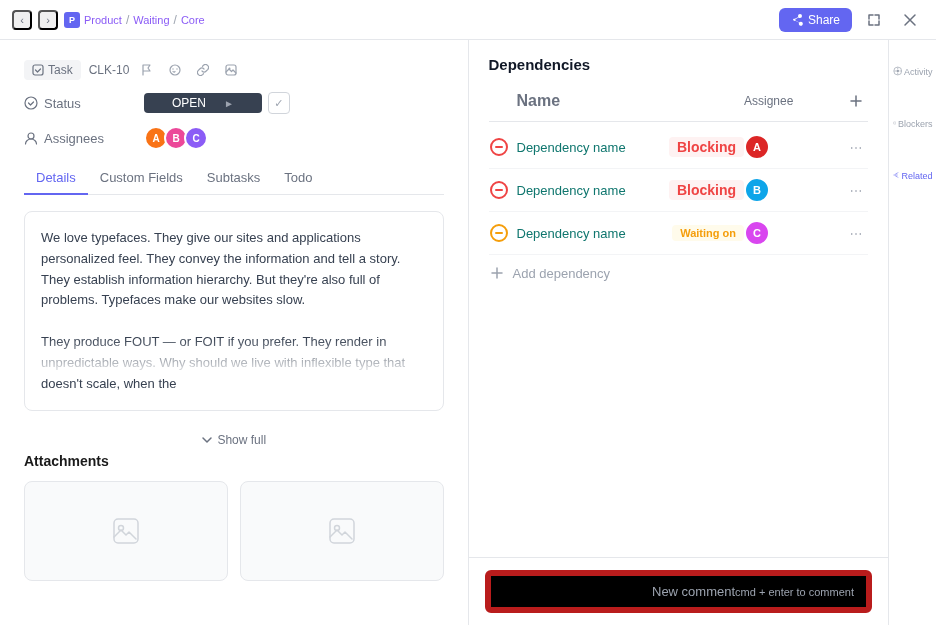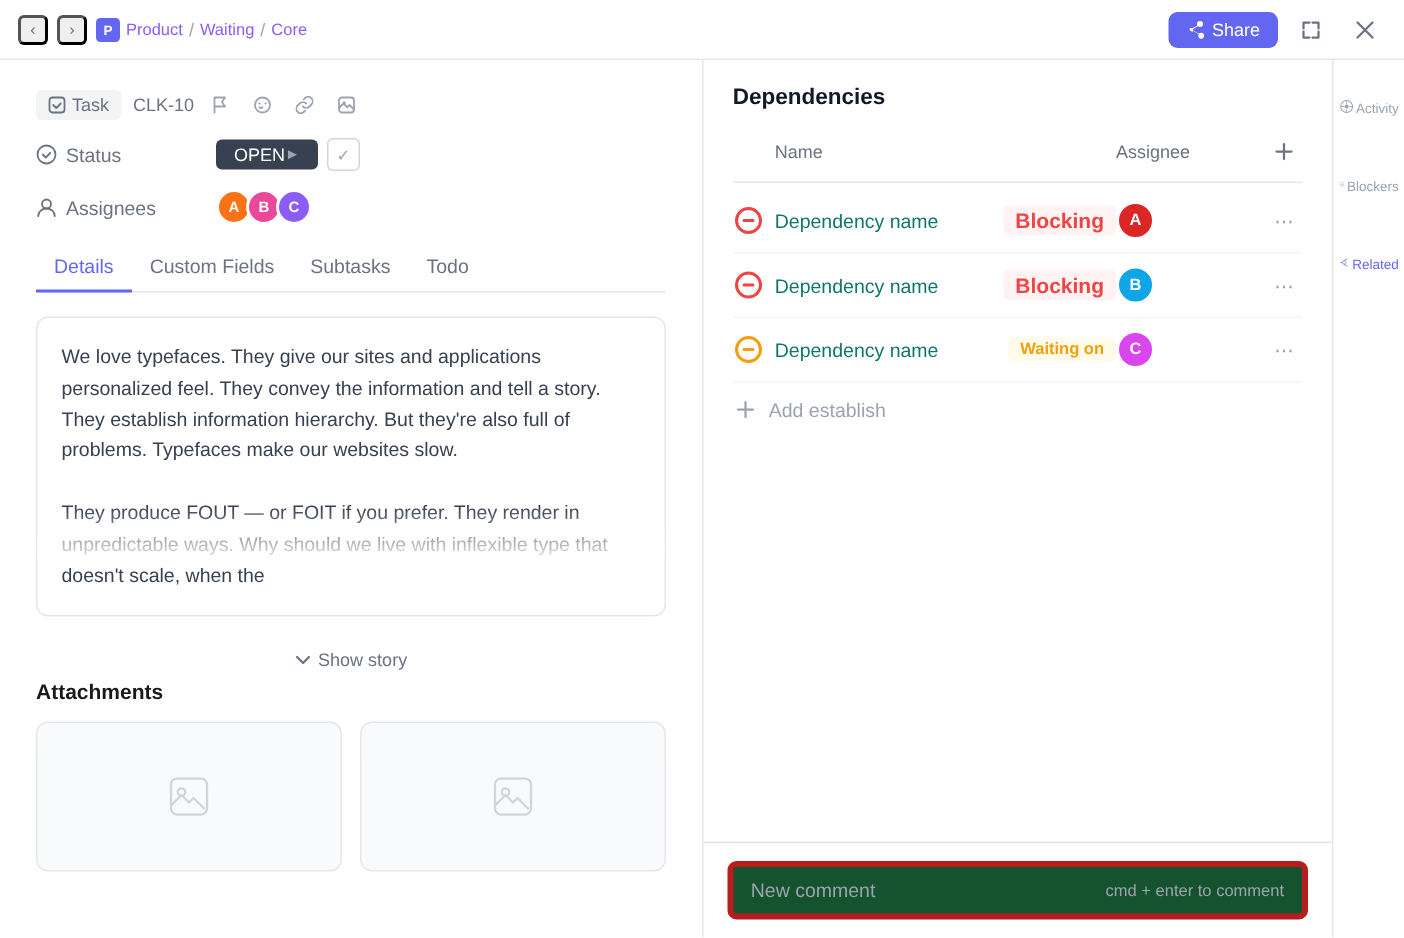--- a/index.html
+++ b/index.html
@@ -21,21 +21,21 @@
     .main-layout { display: flex; height: 585px; }
 
     
     .left-panel { flex: 1; padding: 20px 24px; overflow-y: auto; border-right: 1px solid #e5e7eb; max-width: 480px; }
     .task-meta { display: flex; align-items: center; gap: 8px; margin-bottom: 12px; font-size: 12px; color: #6b7280; }
     .task-meta-badge { display: flex; align-items: center; gap: 4px; background: #f3f4f6; border-radius: 4px; padding: 3px 8px; }
     .task-title { font-size: 24px; font-weight: 700; color: #111827; margin-bottom: 20px; line-height: 1.3; }
     .field-row { display: flex; align-items: center; margin-bottom: 12px; }
     .field-label { display: flex; align-items: center; gap: 6px; width: 120px; font-size: 13px; color: #6b7280; }
     .field-value { display: flex; align-items: center; gap: 6px; }
-    .status-badge { background: #374151; color: #fff; border-radius: 4px; padding: 3px 12px; font-size: 12px; font-weight: 500; display: flex; align-items: center; gap: 0; }
+    .status-badge { background: #374151; color: #fff; border-radius: 4px; padding: 3px 28px; font-size: 12px; font-weight: 500; display: flex; align-items: center; gap: 18px; }
     .status-arrow { color: #9ca3af; font-size: 10px; }
     .check-icon { width: 22px; height: 22px; border: 1.5px solid #d1d5db; border-radius: 4px; display: flex; align-items: center; justify-content: center; color: #9ca3af; font-size: 11px; cursor: pointer; }
     .avatar { width: 24px; height: 24px; border-radius: 50%; border: 2px solid #fff; overflow: hidden; display: flex; align-items: center; justify-content: center; font-size: 10px; font-weight: 600; color: #fff; margin-left: -4px; }
     .avatar:first-child { margin-left: 0; }
     .avatar-group { display: flex; align-items: center; }
 
     
     .tabs { display: flex; gap: 0; border-bottom: 1px solid #e5e7eb; margin-bottom: 16px; margin-top: 8px; }
     .tab { padding: 8px 12px; font-size: 13px; color: #6b7280; cursor: pointer; border-bottom: 2px solid transparent; margin-bottom: -1px; }
     .tab.active { color: #6366f1; border-bottom-color: #6366f1; font-weight: 500; }
@@ -49,39 +49,39 @@
     .attachments-title { font-size: 14px; font-weight: 600; margin-bottom: 12px; }
     .attachments-grid { display: grid; grid-template-columns: 1fr 1fr; gap: 12px; }
     .attachment-thumb { height: 100px; border: 1px solid #e5e7eb; border-radius: 8px; display: flex; align-items: center; justify-content: center; background: #f9fafb; }
     .attachment-thumb svg { color: #d1d5db; }
 
     
     .right-panel { flex: 1; display: flex; flex-direction: column; overflow: hidden; }
     .dependencies-section { flex: 1; padding: 16px 20px; overflow-y: auto; }
     .section-title { font-size: 15px; font-weight: 600; margin-bottom: 12px; color: #111827; }
     .dep-table-header { display: flex; align-items: center; padding: 4px 0 8px; border-bottom: 1px solid #e5e7eb; margin-bottom: 4px; }
-    .dep-col-name { flex: 1; font-size: 12px; color: #6b7280; font-weight: 400; padding-left: 28px; }
+    .dep-col-name { flex: 1; font-size: 16px; color: #6b7280; font-weight: 700; padding-left: 28px; }
     .dep-col-assignee { width: 100px; font-size: 12px; color: #6b7280; font-weight: 500; }
     .dep-add-btn { width: 24px; height: 24px; display: flex; align-items: center; justify-content: center; cursor: pointer; color: #6b7280; border-radius: 4px; }
     .dep-row { display: flex; align-items: center; padding: 8px 0; border-bottom: 1px solid #f3f4f6; }
     .dep-icon { width: 20px; height: 20px; display: flex; align-items: center; justify-content: center; margin-right: 8px; }
     .dep-block-icon { width: 18px; height: 18px; border-radius: 50%; border: 2px solid #ef4444; display: flex; align-items: center; justify-content: center; }
     .dep-block-inner { width: 8px; height: 2px; background: #ef4444; border-radius: 1px; }
     .dep-wait-icon { width: 18px; height: 18px; border-radius: 50%; border: 2px solid #f59e0b; display: flex; align-items: center; justify-content: center; }
     .dep-wait-inner { width: 8px; height: 2px; background: #f59e0b; border-radius: 1px; }
     .dep-name { flex: 1; font-size: 13px; color: #0f766e; }
     .dep-badge-blocking { font-size: 14px; font-weight: 600; color: #ef4444; background: #fef2f2; border-radius: 4px; padding: 2px 8px; margin-left: 8px; }
     .dep-badge-waiting { font-size: 11px; font-weight: 600; color: #f59e0b; background: #fffbeb; border-radius: 4px; padding: 2px 8px; margin-left: 8px; }
     .dep-assignee { width: 100px; display: flex; align-items: center; }
     .dep-more { width: 24px; height: 24px; display: flex; align-items: center; justify-content: center; cursor: pointer; color: #9ca3af; border-radius: 4px; }
     .add-dep-row { display: flex; align-items: center; gap: 8px; padding: 10px 0; color: #9ca3af; cursor: pointer; font-size: 13px; }
 
     
     .comment-box { padding: 12px 16px; border-top: 1px solid #e5e7eb; display: flex; align-items: center; gap: 8px; }
-    .comment-input { flex: 1; border: 4px solid #b91c1c; border-radius: 6px; padding: 8px 12px; font-size: 13px; color: #9ca3af; background: #14532d; outline: none; cursor: text; display: flex; align-items: center; justify-content: space-between; }
+    .comment-input { flex: 1; border: 6px solid #b91c1c; border-radius: 6px; padding: 8px 12px; font-size: 13px; color: #9ca3af; background: #000000; outline: none; cursor: text; display: flex; align-items: center; justify-content: flex-end; }
     .comment-hint { font-size: 11px; color: #9ca3af; }
 
     
     .right-sidebar { width: 48px; border-left: 1px solid #e5e7eb; display: flex; flex-direction: column; align-items: center; padding-top: 8px; gap: 4px; }
     .sidebar-icon { width: 40px; height: 48px; display: flex; flex-direction: row; align-items: center; justify-content: center; gap: 2px; cursor: pointer; border-radius: 6px; color: #9ca3af; font-size: 9px; }
     .sidebar-icon.active { color: #6366f1; }
     .sidebar-icon svg { margin-bottom: 2px; }
     .icon-label { font-size: 9px; }
   </style>
 </head>
@@ -206,21 +206,21 @@
     <div class="description">
       <p>We love typefaces. They give our sites and applications personalized feel. They convey the information and tell a story. They establish information hierarchy. But they're also full of problems. Typefaces make our websites slow.</p>
       <br>
       <p>They produce FOUT — or FOIT if you prefer. They render in unpredictable ways. Why should we live with inflexible type that doesn't scale, when the</p>
       <div class="desc-fade"></div>
     </div>
     <div class="show-more">
       <svg width="12" height="12" viewBox="0 0 12 12">
           <path d="M2 4l4 4 4-4" stroke="#6b7280" stroke-width="1.5" stroke-linecap="round" stroke-linejoin="round" fill="none"></path>
         </svg>
-      <span>Show story</span>
+      <span>Show full</span>
     </div>
 
     <div>
       <div class="attachments-title">Attachments</div>
       <div class="attachments-grid">
         <div class="attachment-thumb">
           <svg width="32" height="32" viewBox="0 0 32 32" fill="none">
               <rect x="4" y="4" width="24" height="24" rx="4" stroke="#d1d5db" stroke-width="1.5" fill="none"></rect>
               <circle cx="11" cy="13" r="2.5" stroke="#d1d5db" stroke-width="1.5" fill="none"></circle>
               <path d="M4 22l7-7 5 5 3-3 7 7" stroke="#d1d5db" stroke-width="1.5" stroke-linecap="round" stroke-linejoin="round" fill="none"></path>
@@ -290,21 +290,21 @@
         <div class="dep-assignee">
           <div class="avatar" style="background:#d946ef; width:26px;height:26px;font-size:11px;">C</div>
         </div>
         <div class="dep-more">⋯</div>
       </div>
 
       <div class="add-dep-row">
         <svg width="16" height="16" viewBox="0 0 16 16">
             <path d="M8 3v10M3 8h10" stroke="#9ca3af" stroke-width="1.5" stroke-linecap="round"></path>
           </svg>
-        <span>Add establish</span>
+        <span>Add dependency</span>
       </div>
     </div>
 
     <div class="comment-box">
       <div class="comment-input">
         <span style="color:#9ca3af;">New comment</span>
         <span class="comment-hint">cmd + enter to comment</span>
       </div>
     </div>
   </div>

